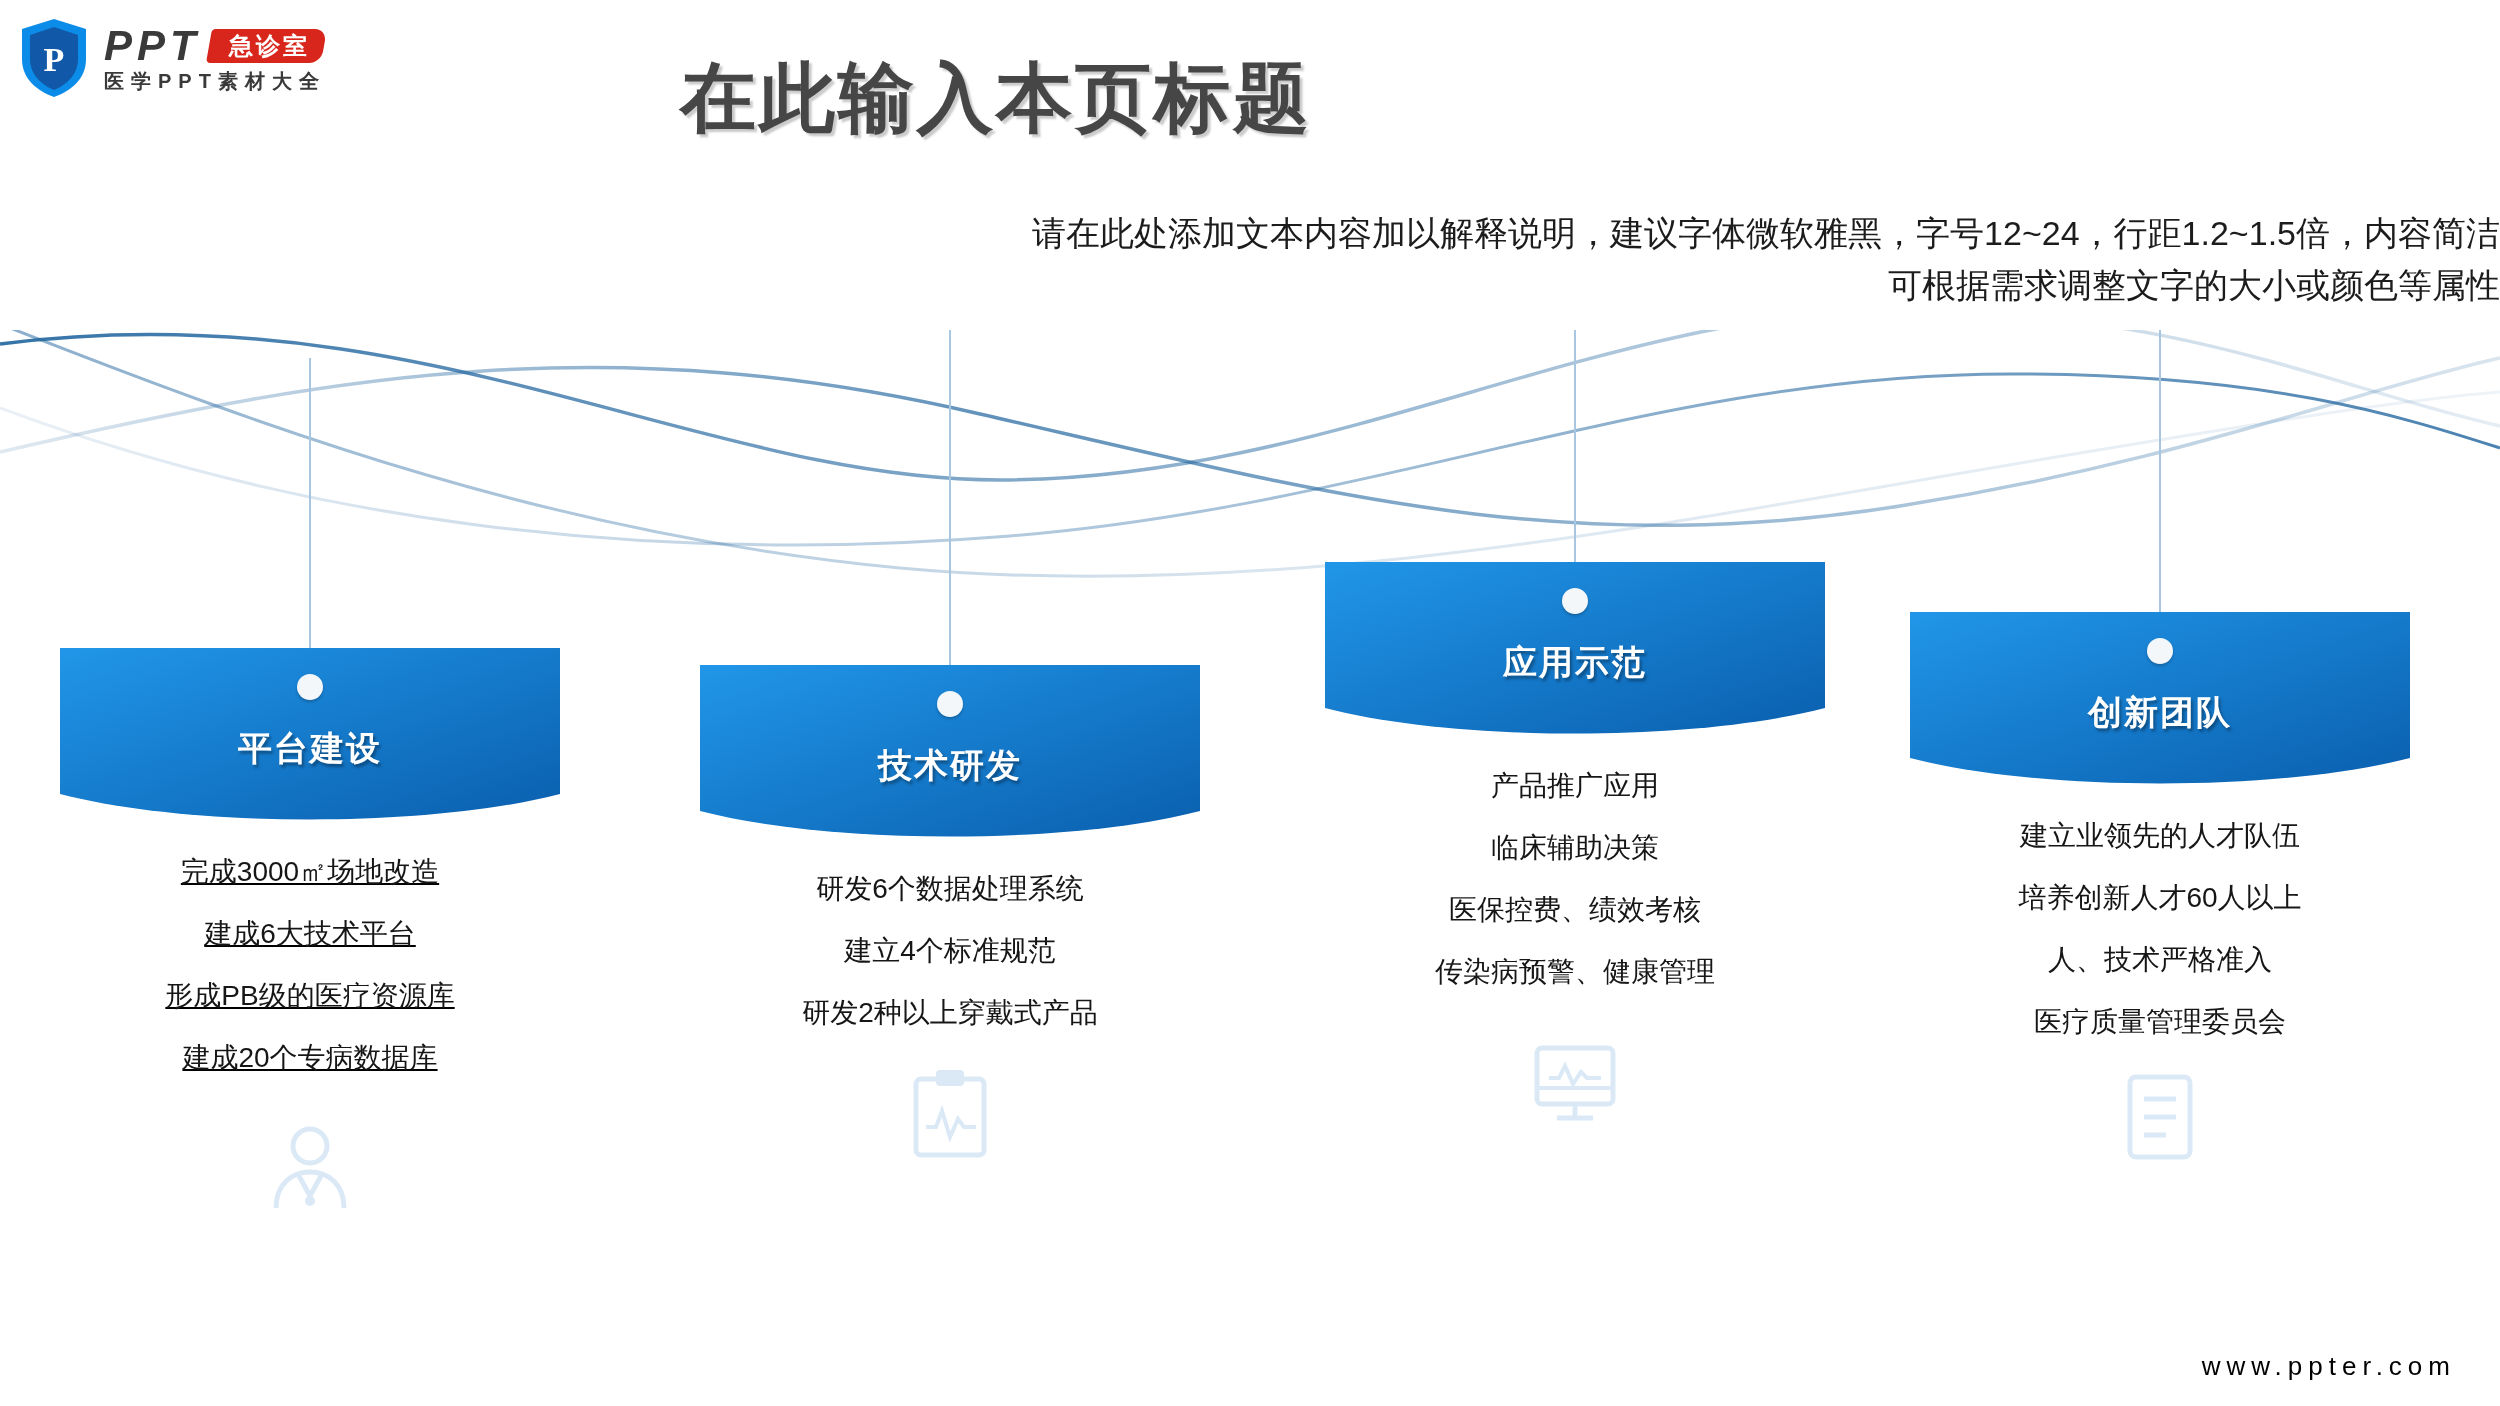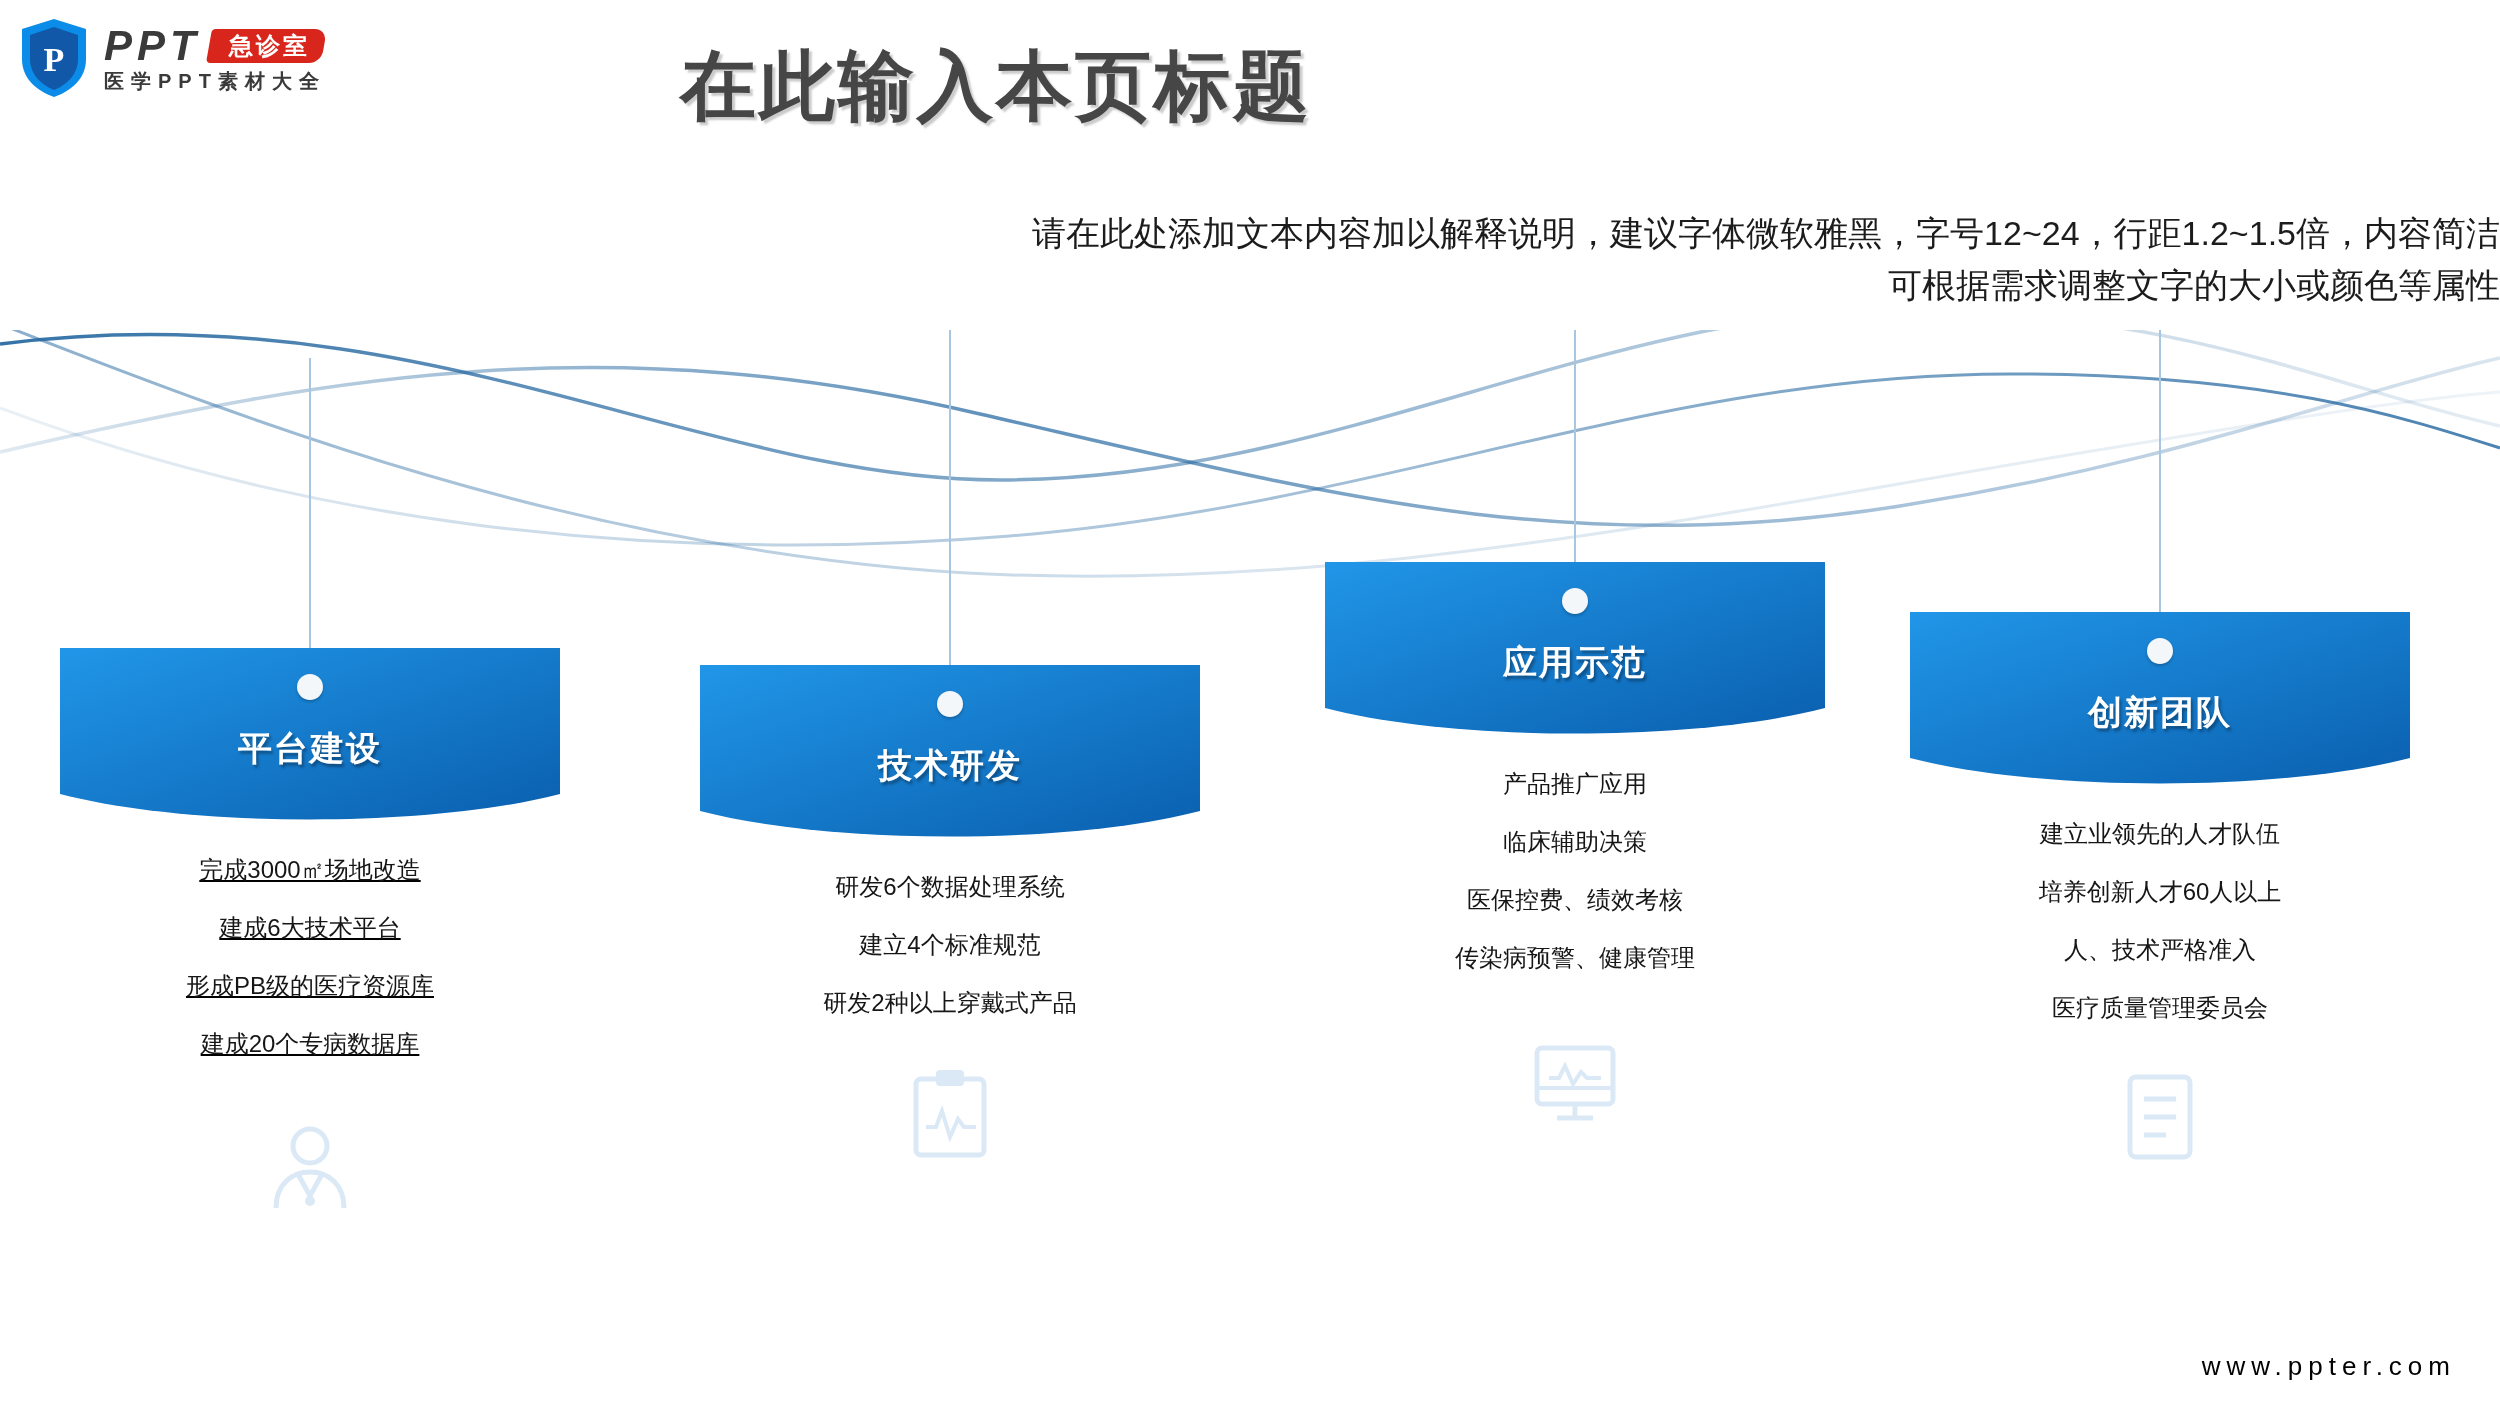--- a/index.html
+++ b/index.html
@@ -70,21 +70,21 @@
     font-weight: bold;
     color: #3a3a3a;
     letter-spacing: 7px;
     line-height: 1;
   }
 
   
   #page-title {
     position: absolute;
     left: 0;
-    top: 36px;
+    top: 48px;
     width: 1992px;
     text-align: center;
     font-size: 76px;
     font-weight: bold;
     color: #464646;
     letter-spacing: 3px;
     text-shadow: 3px 3px 2px rgba(160,160,160,0.55);
   }
   #page-subtitle {
     position: absolute;
@@ -150,21 +150,21 @@
     letter-spacing: 2px;
     text-shadow: 2px 3px 3px rgba(0,0,0,0.35);
   }
   .card-body {
     position: relative;
     width: 500px;
     margin-top: 34px;
     text-align: center;
   }
   .card-body .line {
-    font-size: 24px;
+    font-size: 28px;
     color: #161616;
     line-height: 1;
     margin-bottom: 34px;
     white-space: nowrap;
   }
   .card-body .line:last-child { margin-bottom: 0; }
 
   .card-icon {
     position: absolute;
     left: 50%;

